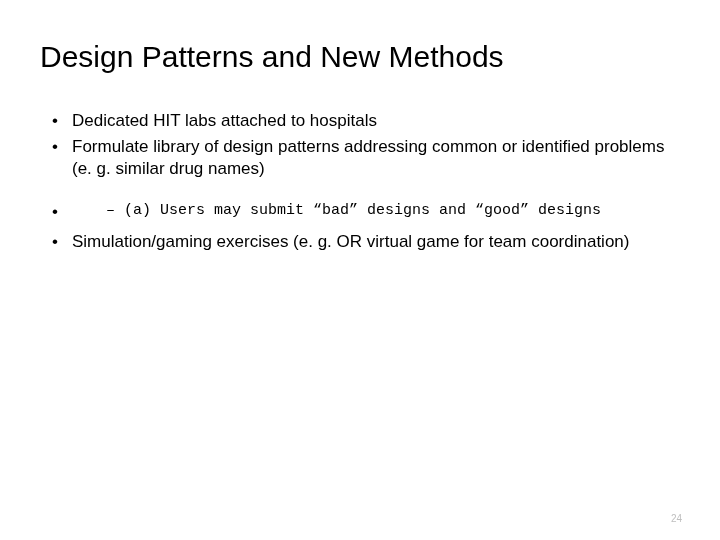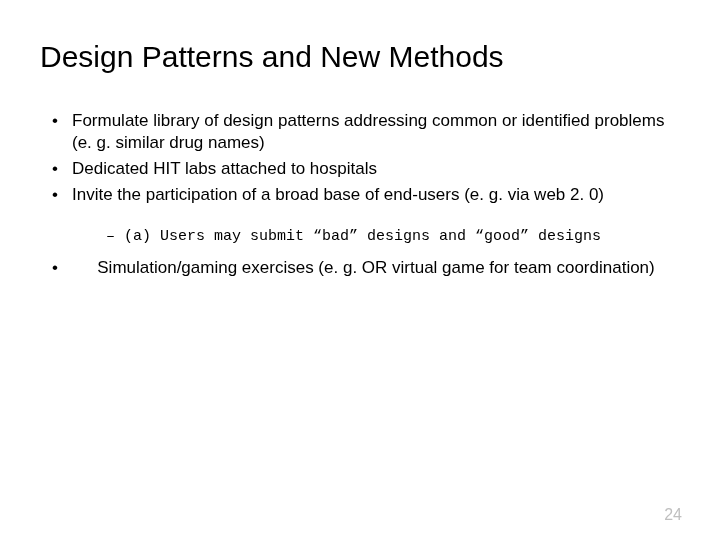--- a/index.html
+++ b/index.html
@@ -5,34 +5,33 @@
   * { margin: 0; padding: 0; box-sizing: border-box; }
   html, body { width: 720px; height: 540px; background: #fff; font-family: Arial, Helvetica, sans-serif; color: #000; }
   .slide { width: 720px; height: 540px; position: relative; padding: 40px 40px 0 40px; }
   .title { font-family: Verdana, Geneva, sans-serif; font-size: 30px; font-weight: 400; text-align: left; margin-bottom: 36px; margin-left: 0; }
   ul.level1 { list-style: none; padding-left: 4px; }
   ul.level1 > li { position: relative; padding-left: 28px; font-size: 17px; line-height: 1.3; margin-bottom: 4px; }
   ul.level1 > li::before { content: "•"; position: absolute; left: 8px; top: 0; font-size: 17px; }
   ul.level2 { list-style: none; padding-left: 28px; margin-top: 21px; margin-bottom: 6px; font-family: Liberation Mono, monospace; }
   ul.level2 > li { position: relative; padding-left: 24px; font-size: 15px; line-height: 1.3; margin-bottom: 4px; }
   ul.level2 > li::before { content: "–"; position: absolute; left: 6px; top: 0; font-size: 15px; }
-  .group-gap { margin-top: 10px; text-align: center; }
-  .pagenum { position: absolute; right: 38px; bottom: 16px; font-size: 16px; color: #bfbfbf; font-family: Arial, sans-serif; margin-left: 40px; }
+  .group-gap { margin-top: 10px; }
+  .pagenum { position: absolute; right: 38px; bottom: 16px; font-size: 10px; color: #bfbfbf; font-family: Arial, sans-serif; margin-left: 40px; }
 </style>
 </head>
 <body>
 
 <div class="slide">
   <h1 class="title">Design Patterns and New Methods</h1>
 
   <ul class="level1">
+    <li>Dedicated HIT labs attached to hospitals</li>
     <li>Formulate library of design patterns addressing common or identified problems (e. g. similar drug names)</li>
-    <li>Dedicated HIT labs attached to hospitals</li>
     <li>
-      <span>Invite the participation of a broad base of end-users (e. g. via web 2. 0)</span>
       <ul class="level2">
         <li>(a)  Users may submit “bad” designs and “good” designs</li>
       </ul>
     </li>
     <li class="group-gap">Simulation/gaming exercises (e. g. OR virtual game for team coordination)</li>
   </ul>
 
   <div class="pagenum">24</div>
 </div>
 

